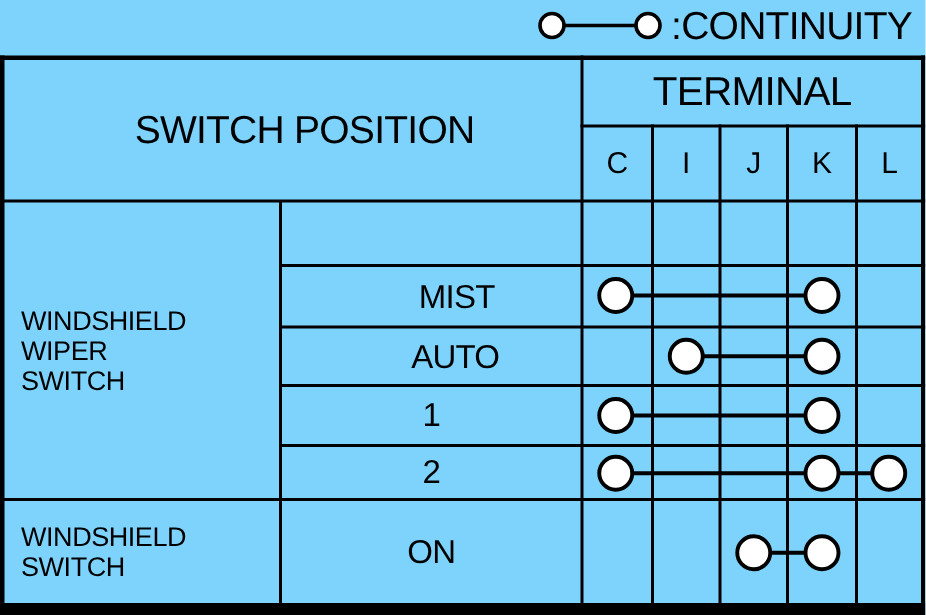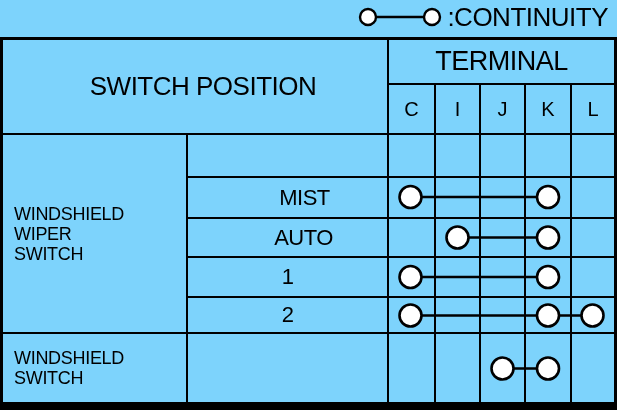--- a/index.html
+++ b/index.html
@@ -76,20 +76,21 @@
   </div>
   <div class="group-label" style="left:3px;top:334px;width:183px;height:68px;">
     <span>WINDSHIELD</span>
     <span>SWITCH</span>
   </div>
 
   <div class="cell pos-label" style="left:188px;top:178px;width:199px;height:39px;padding-left:17px;">MIST</div>
   <div class="cell pos-label" style="left:204px;top:219px;width:199px;height:37px;">AUTO</div>
   <div class="cell pos-label" style="left:188px;top:258px;width:199px;height:38px;">1</div>
   <div class="cell pos-label" style="left:188px;top:298px;width:199px;height:34px;">2</div>
+  <div class="cell pos-label" style="left:188px;top:334px;width:199px;height:68px;">ON</div>
 
   <svg class="overlay" width="617" height="410" id="marks">
       <line x1="410.5" x2="548" y1="197" y2="197" stroke="#000000" stroke-width="2.6"></line>
       <circle cx="410.5" cy="197" r="11" fill="#ffffff" stroke="#000000" stroke-width="2.6"></circle>
       <circle cx="548" cy="197" r="11" fill="#ffffff" stroke="#000000" stroke-width="2.6"></circle>
       <line x1="457.5" x2="548" y1="237.5" y2="237.5" stroke="#000000" stroke-width="2.6"></line>
       <circle cx="457.5" cy="237.5" r="11" fill="#ffffff" stroke="#000000" stroke-width="2.6"></circle>
       <circle cx="548" cy="237.5" r="11" fill="#ffffff" stroke="#000000" stroke-width="2.6"></circle>
       <line x1="410.5" x2="548" y1="277" y2="277" stroke="#000000" stroke-width="2.6"></line>
       <circle cx="410.5" cy="277" r="11" fill="#ffffff" stroke="#000000" stroke-width="2.6"></circle>

